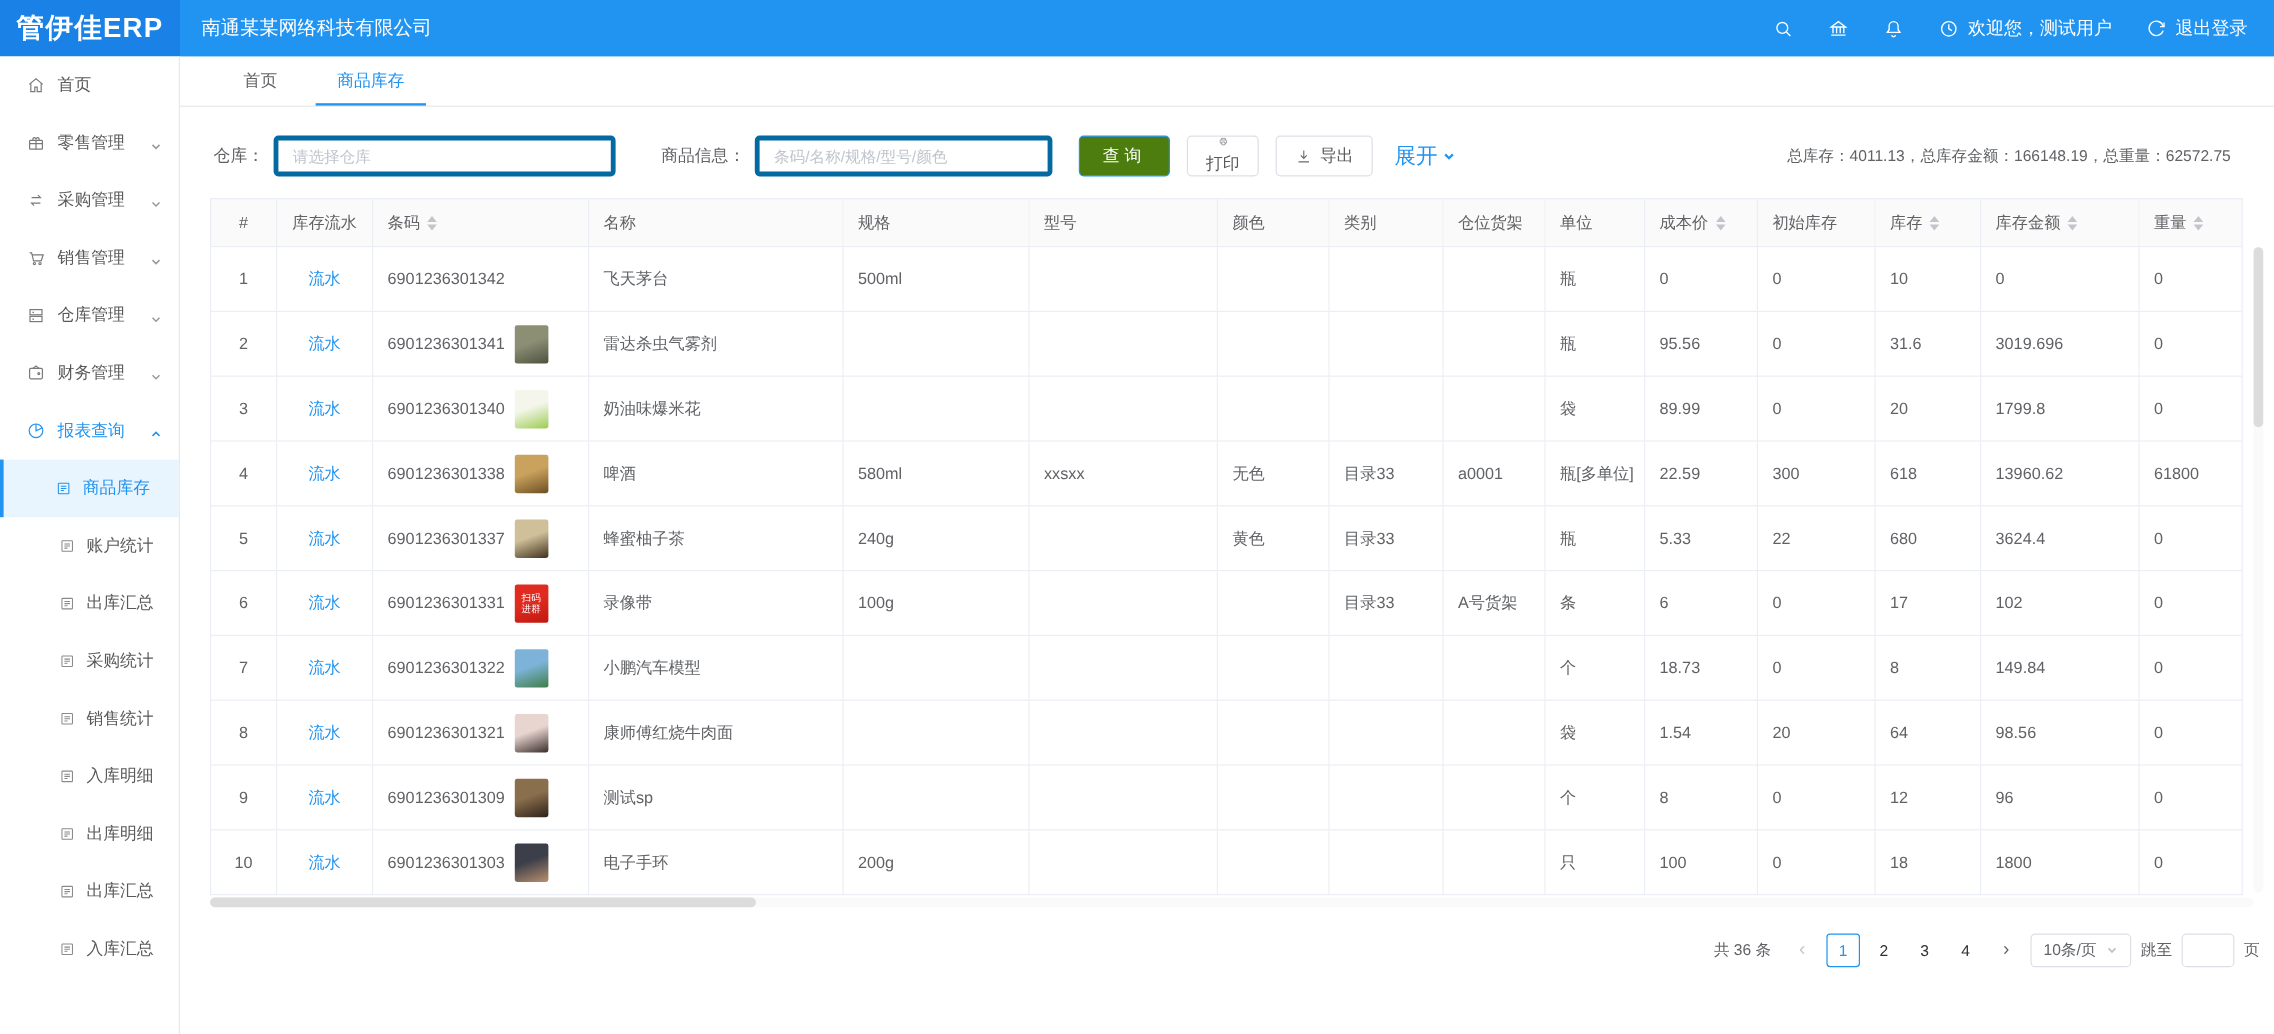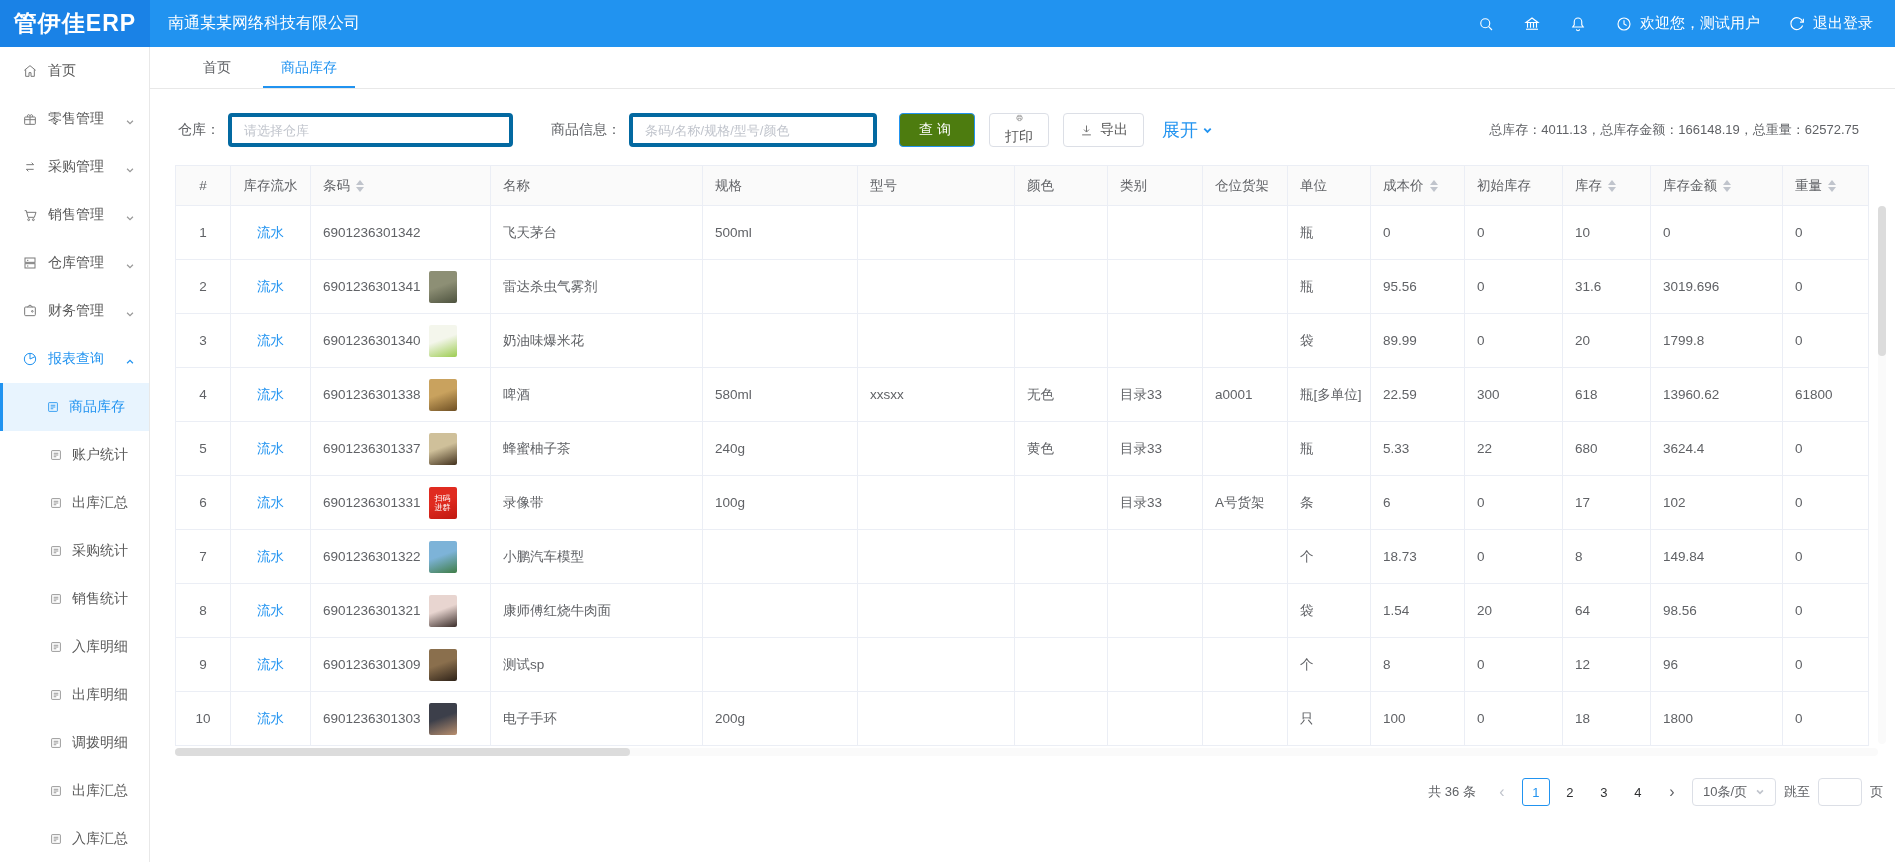--- a/index.html
+++ b/index.html
@@ -243,27 +243,20 @@
           <path d="M8 9 h8 M8 12 h8 M8 15 h4.5"></path>
         </svg>
         <span class="lbl">入库明细</span>
       </div>
       <div class="side-sub">
         <svg viewBox="0 0 24 24">
           <rect x="4.5" y="4.5" width="15" height="15" rx="1"></rect>
           <path d="M8 9 h8 M8 12 h8 M8 15 h4.5"></path>
         </svg>
         <span class="lbl">出库明细</span>
-      </div>
-      <div class="side-sub">
-        <svg viewBox="0 0 24 24">
-          <rect x="4.5" y="4.5" width="15" height="15" rx="1"></rect>
-          <path d="M8 9 h8 M8 12 h8 M8 15 h4.5"></path>
-        </svg>
-        <span class="lbl">调拨明细</span>
       </div>
       <div class="side-sub">
         <svg viewBox="0 0 24 24">
           <rect x="4.5" y="4.5" width="15" height="15" rx="1"></rect>
           <path d="M8 9 h8 M8 12 h8 M8 15 h4.5"></path>
         </svg>
         <span class="lbl">出库汇总</span>
       </div>
       <div class="side-sub">
         <svg viewBox="0 0 24 24">

